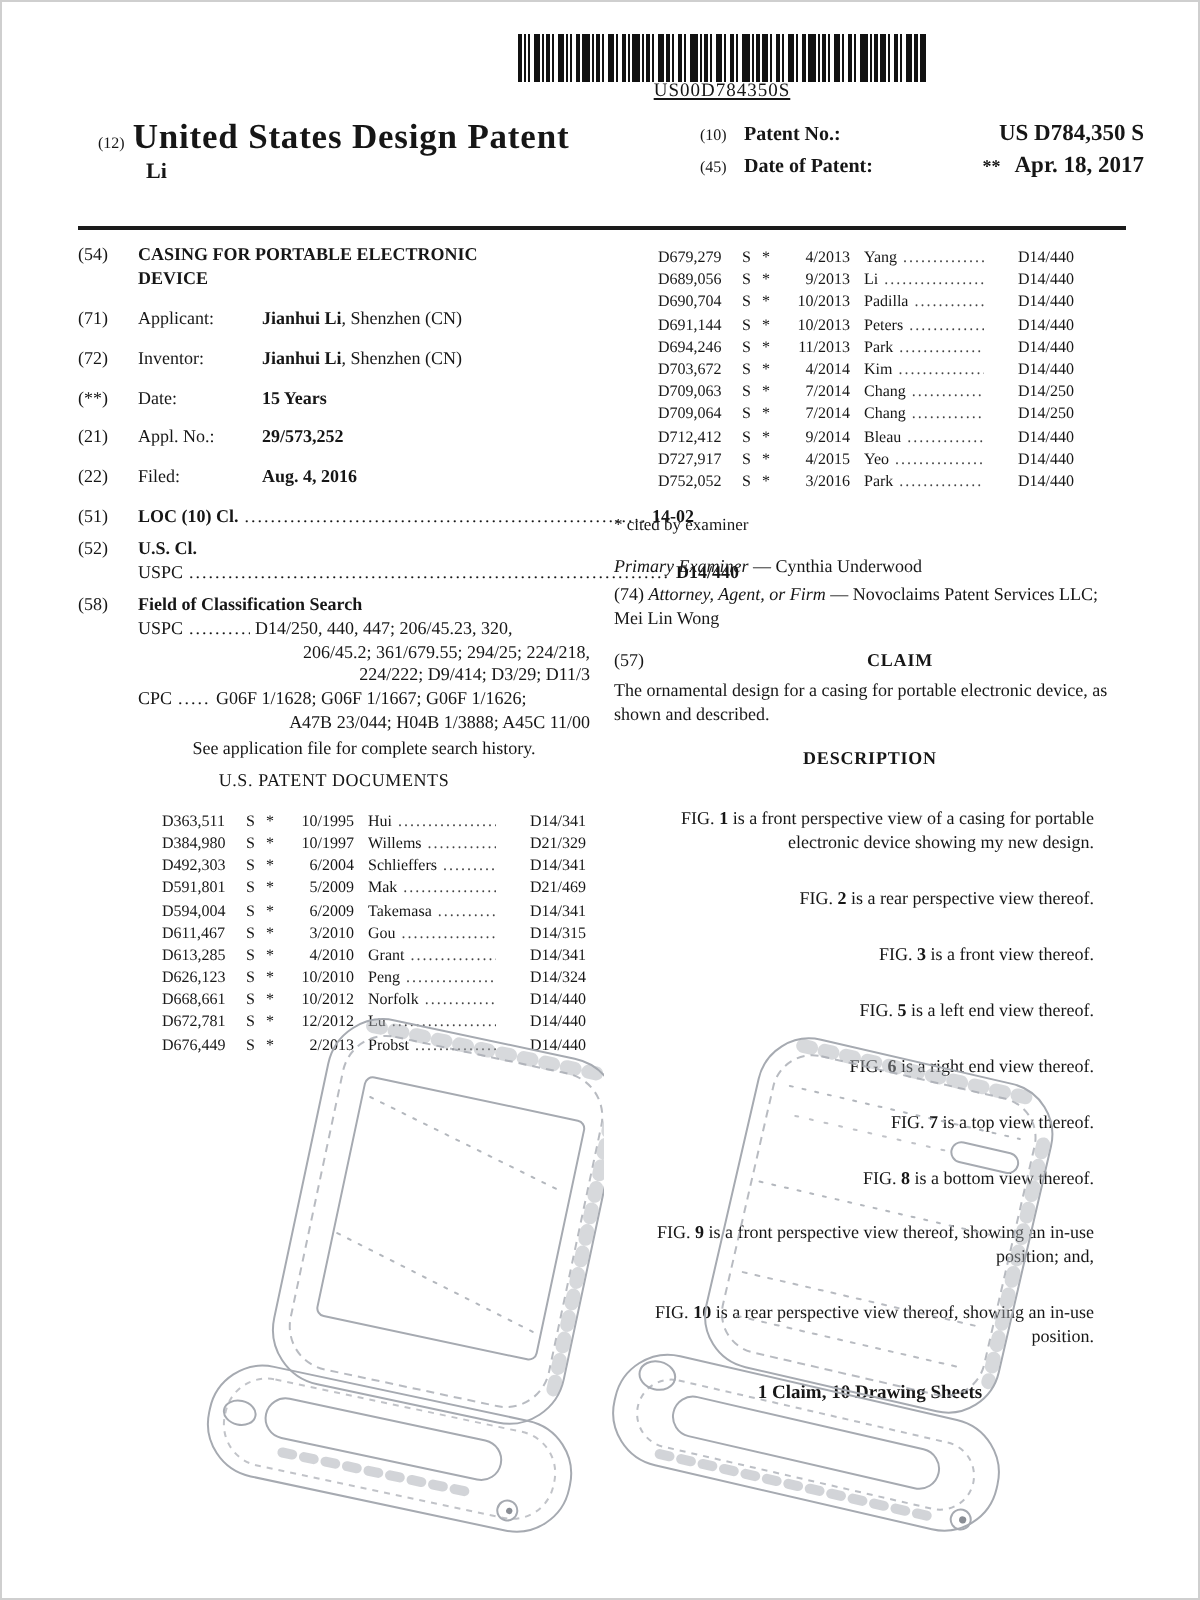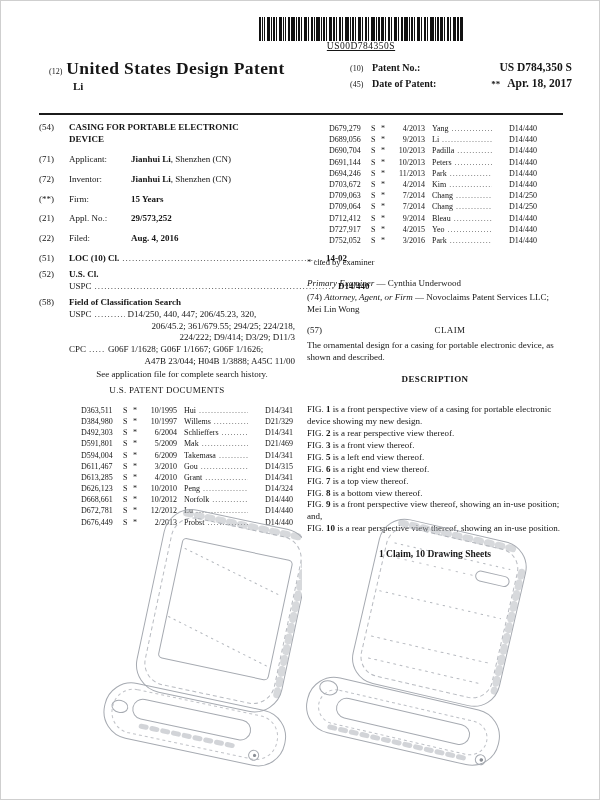--- a/index.html
+++ b/index.html
@@ -60,23 +60,23 @@
   .ref-date{width:34px;flex:none;text-align:right;margin-right:7px;}
   .ref-name{flex:none;}
   .ref-dots{flex:1;overflow:hidden;white-space:nowrap;margin:0 3px;color:#444;}
   .ref-dots::after{content:"................................................................";letter-spacing:1px;}
   .ref-class{width:42px;flex:none;text-align:right;}
   
   .cited{margin:11px 0 10px;font-size:8.5px;}
   .exam{margin-bottom:2px;}
   .attorney{margin-bottom:9px;}
   .claim-head{display:flex;margin:4px 0 3px;}
-  .claim-head .hd{flex:1;text-align:center;font-weight:normal;letter-spacing:.4px;}
+  .claim-head .hd{flex:1;text-align:center;font-weight:bold;letter-spacing:.4px;}
   .desc-head{text-align:center;font-weight:bold;letter-spacing:.4px;margin:10px 0 19px;}
-  .fig-line{margin:0;}
+  .fig-line{margin:16px;text-align:right;}
   .footer-line{text-align:center;font-weight:bold;margin-top:13px;font-size:9.5px;}
   
   .figures{position:absolute;left:0;top:494px;width:600px;height:306px;}
   .fig{position:absolute;}
   .fig-front{left:96px;top:2px;}
   .fig-rear{left:296px;top:18px;}
 </style>
 </head>
 <body>
 
@@ -128,21 +128,21 @@
       </div>
 
       <div class="fr">
         <span class="fc">(72)</span>
         <span class="fl">Inventor:</span>
         <span class="fv"><span class="b">Jianhui Li</span><span>, Shenzhen (CN)</span></span>
       </div>
 
       <div class="fr">
         <span class="fc">(**)</span>
-        <span class="fl">Firm:</span>
+        <span class="fl">Date:</span>
         <span class="fv b">15 Years</span>
       </div>
 
       <div class="fr">
         <span class="fc">(21)</span>
         <span class="fl">Appl. No.:</span>
         <span class="fv b">29/573,252</span>
       </div>
 
       <div class="fr">

